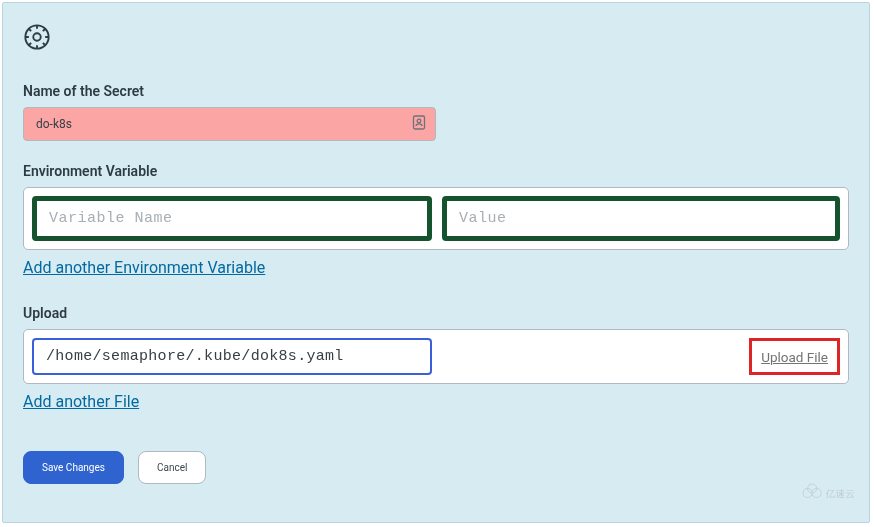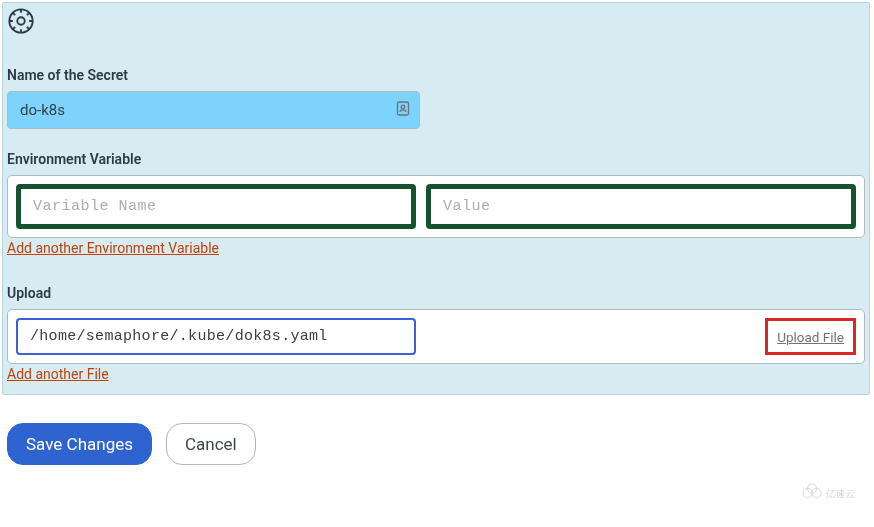--- a/index.html
+++ b/index.html
@@ -12,44 +12,44 @@
       background: #ffffff;
       width: 874px;
       height: 527px;
       position: relative;
     }
     .panel {
       background: #d7ecf2;
       border: 1px solid #b8d4dc;
       border-radius: 2px;
       margin: 2px;
-      padding: 4px;
+      padding: 20px;
       width: 868px;
-      height: 393px;
+      height: 521px;
       position: relative;
     }
     .gear-icon-wrap {
       margin-bottom: 28px;
     }
     .gear-icon-wrap svg {
       width: 28px;
       height: 28px;
     }
     .section-label {
       font-size: 14px;
       font-weight: 600;
       color: #2e3b45;
       margin-bottom: 8px;
     }
     .input-box {
-      background: #7dd3fc;
+      background: #fca5a5;
       border: 1px solid #b0b9bf;
       border-radius: 4px;
       padding: 9px 12px;
-      font-size: 15px;
+      font-size: 12px;
       font-family: inherit;
       color: #374047;
       width: 100%;
       outline: none;
     }
     .name-row {
       margin-bottom: 22px;
     }
     .name-input-wrap {
       position: relative;
@@ -84,26 +84,26 @@
       letter-spacing: 0.5px;
       outline: none;
     }
     .env-input.var-name {
       width: 400px;
     }
     .env-input.var-value {
       flex: 1;
     }
     .add-link {
-      color: #c2410c;
-      font-size: 14px;
+      color: #0369a1;
+      font-size: 16px;
       text-decoration: underline;
       cursor: pointer;
       display: inline-block;
-      margin-top: 2px;
+      margin-top: 8px;
     }
     .files-section {
       margin-top: 28px;
     }
     .file-row-container {
       background: #ffffff;
       border: 1px solid #b0b9bf;
       border-radius: 5px;
       padding: 8px;
       display: flex;
@@ -134,23 +134,23 @@
       font-size: 13.5px;
       text-decoration: underline;
       cursor: pointer;
     }
     .button-row {
       display: flex;
       gap: 14px;
       margin-top: 40px;
     }
     .btn {
-      border-radius: 16px;
+      border-radius: 8px;
       padding: 10px 18px;
-      font-size: 17px;
+      font-size: 10px;
       font-family: inherit;
       cursor: pointer;
       border: none;
     }
     .btn-primary {
       background: #2f64d0;
       color: #ffffff;
       border: 1px solid #2f64d0;
     }
     .btn-secondary {

